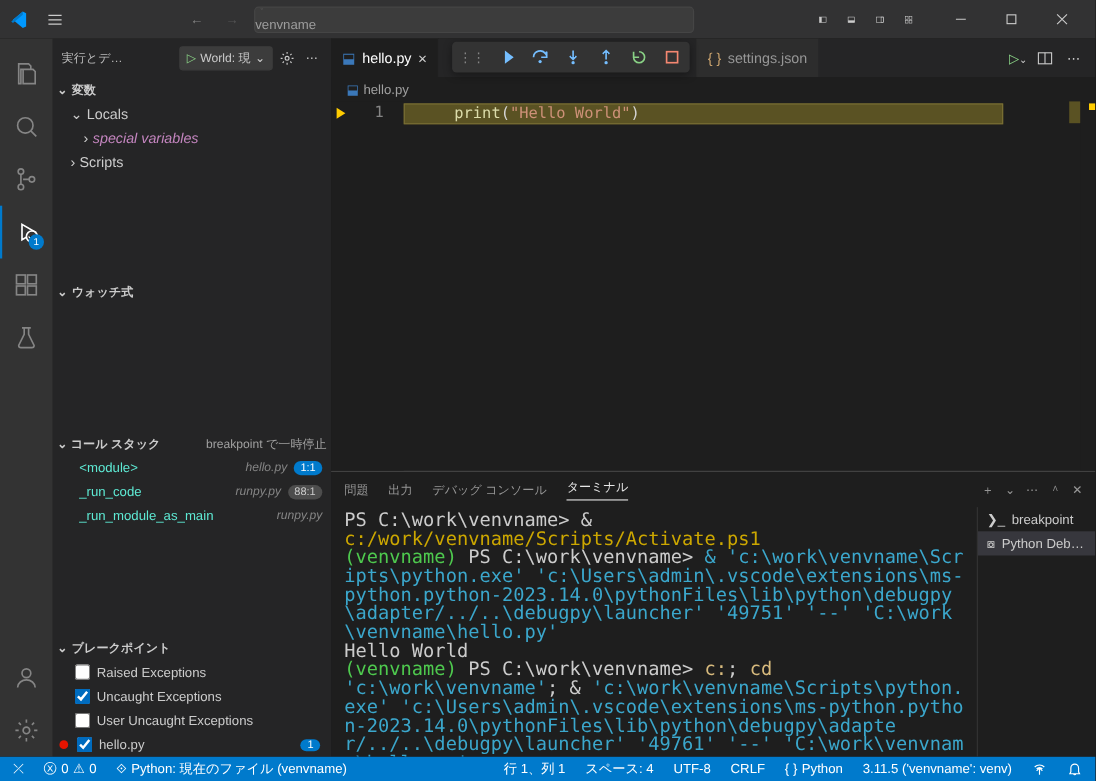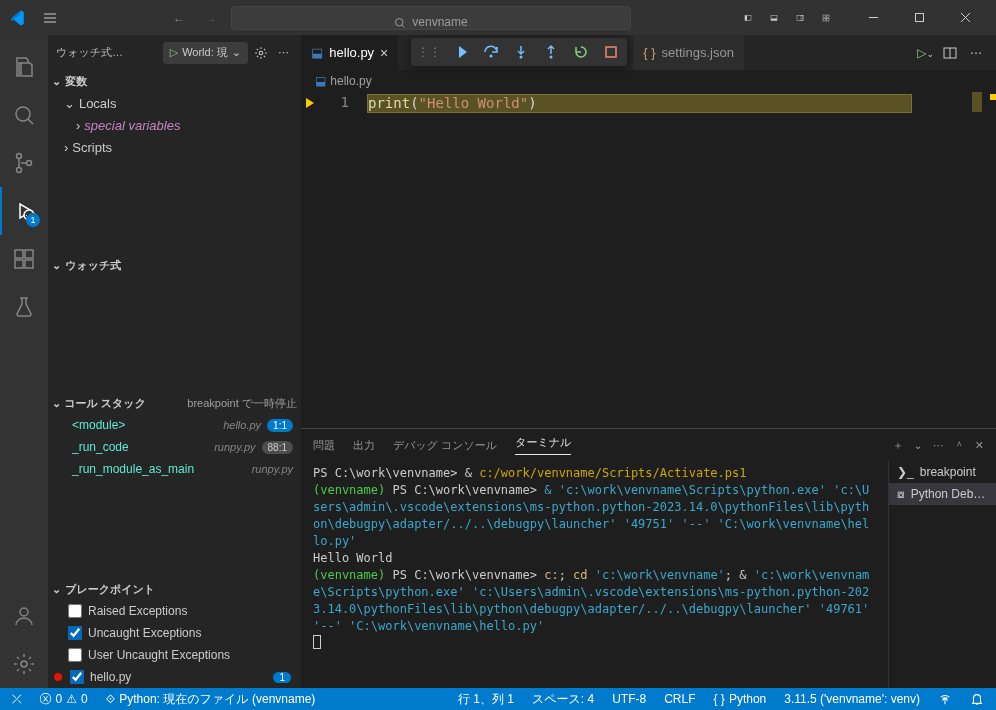--- a/index.html
+++ b/index.html
@@ -4,21 +4,21 @@
 <style>
 * { margin: 0; padding: 0; box-sizing: border-box; }
 body { font-family: "Segoe UI", Meiryo, sans-serif; font-size: 12px; background: #1e1e1e; color: #cccccc; width: 996px; height: 710px; overflow: hidden; display: flex; flex-direction: column; }
 
 
 .titlebar { height: 35px; background: #323233; display: flex; align-items: center; padding: 0 8px; }
 .titlebar .left { display: flex; align-items: center; gap: 12px; }
 .titlebar .center { flex: 1; display: flex; justify-content: center; align-items: center; gap: 8px; }
 .titlebar .right { display: flex; align-items: center; gap: 4px; }
 .titlebar .navarrow { color: #858585; padding: 4px 6px; cursor: pointer; }
-.search-box { background: #3c3c3c; border: 1px solid #454545; border-radius: 4px; width: 400px; height: 24px; display: flex; align-items: flex-end; justify-content: center; color: #9d9d9d; gap: 6px; }
+.search-box { background: #3c3c3c; border: 1px solid #454545; border-radius: 4px; width: 400px; height: 24px; display: flex; align-items: flex-start; justify-content: center; color: #9d9d9d; gap: 6px; flex-direction: column; }
 .vscode-logo { width: 18px; height: 18px; }
 .menu-icon { color: #cccccc; padding: 4px; }
 .layout-icons { display: flex; gap: 2px; margin-right: 8px; }
 .layout-icons span, .layout-icons svg { padding: 4px; }
 .window-controls { display: flex; gap: 0; }
 .window-controls span { width: 46px; height: 35px; display: flex; align-items: center; justify-content: center; }
 
 
 .main { flex: 1; display: flex; overflow: hidden; }
 
@@ -86,35 +86,35 @@
 .breadcrumb { height: 22px; display: flex; align-items: center; padding: 0 14px; gap: 4px; color: #a0a0a0; font-size: 12px; background: #1e1e1e; }
 
 .code-area { flex: 1; display: flex; font-family: Consolas, monospace; font-size: 14px; position: relative; overflow: hidden; }
 .gutter { width: 66px; background: #1e1e1e; text-align: right; color: #858585; padding-right: 18px; padding-top: 2px; display: flex; }
 .gutter .bpcol { width: 18px; text-align: center; }
 .gutter .bpcol::before { content: ""; display: inline-block; width: 0; height: 0; border-top: 5px solid transparent; border-bottom: 5px solid transparent; border-left: 8px solid #ffcc00; margin-top: 4px; }
 .gutter .lncol { flex: 1; }
 .code-lines { flex: 1; padding-top: 2px; }
 .code-line { height: 19px; position: relative; }
 .code-line.current { background: #5a5223; border: 1px solid #7a7035; box-sizing: border-box; margin-right: 84px; }
-.py-fn { color: #dcdcaa; }
+.py-fn { color: #dcdcaa; padding-left: 45px; }
 .py-paren { color: #d4d4d4; }
 .py-str { color: #ce9178; }
 .minimap { position: absolute; right: 14px; top: 0; width: 10px; height: 20px; background: #5a5223; }
 .overview-ruler { position: absolute; right: 0; top: 0; width: 14px; height: 100%; background: #1e1e1e; }
 .overview-ruler .mark { position: absolute; right: 0; width: 6px; height: 6px; background: #ffcc00; }
 
 
 .panel { height: 260px; border-top: 1px solid #454545; background: #1e1e1e; display: flex; flex-direction: column; }
 .panel-tabs { height: 32px; display: flex; align-items: center; padding: 0 12px; gap: 18px; font-size: 11px; color: #969696; }
 .panel-tabs .ptab.active { color: #e7e7e7; border-bottom: 1px solid #e7e7e7; padding-bottom: 4px; }
 .panel-tabs .pactions { margin-left: auto; display: flex; gap: 10px; align-items: center; }
 
 .panel-body { flex: 1; display: flex; overflow: hidden; }
-.terminal-out { flex: 1; padding: 4px 12px; font-family: Consolas, monospace; font-size: 12px; line-height: 17px; overflow: hidden; }
+.terminal-out { flex: 1; padding: 4px 12px; font-family: Consolas, monospace; font-size: 17px; line-height: 17px; overflow: hidden; }
 .terminal-out .cyan { color: #3ba7cc; }
 .terminal-out .green { color: #4ec94e; }
 .terminal-out .yellow { color: #d7ba7d; }
 .terminal-out .gold { color: #cca700; }
 .terminal-out .white { color: #cccccc; }
 .terminal-out .cursor-box { display: inline-block; border: 1px solid #cccccc; width: 8px; height: 14px; }
 
 .terminal-side { width: 108px; border-left: 1px solid #333; }
 .term-item { display: flex; align-items: center; gap: 6px; padding: 4px 8px; font-size: 12px; color: #cccccc; }
 .term-item.active { background: #37373d; }
@@ -255,21 +255,21 @@
     <div class="act-item">
         <svg width="24" height="24" viewBox="0 0 24 24">
           <circle cx="12" cy="12" r="3" fill="none" stroke="currentColor" stroke-width="1.5"></circle>
           <path fill="none" stroke="currentColor" stroke-width="1.5" d="M12 2v3M12 19v3M2 12h3M19 12h3M5 5l2 2M17 17l2 2M19 5l-2 2M7 17l-2 2"></path>
         </svg>
       </div>
   </div>
 
   <div class="sidebar">
     <div class="sidebar-header">
-      <span class="title">ウォッチ式…</span>
+      <span class="title">実行とデ…</span>
       <div class="run-select">
         <span class="play">▷</span>
         <span>World: 現</span>
         <span class="chev">⌄</span>
       </div>
       <span class="gear-small">
           <svg width="14" height="14" viewBox="0 0 24 24">
             <circle cx="12" cy="12" r="3" fill="none" stroke="currentColor" stroke-width="1.8"></circle>
             <path fill="none" stroke="currentColor" stroke-width="1.8" d="M12 2v3M12 19v3M2 12h3M19 12h3M5 5l2 2M17 17l2 2M19 5l-2 2M7 17l-2 2"></path>
           </svg>

